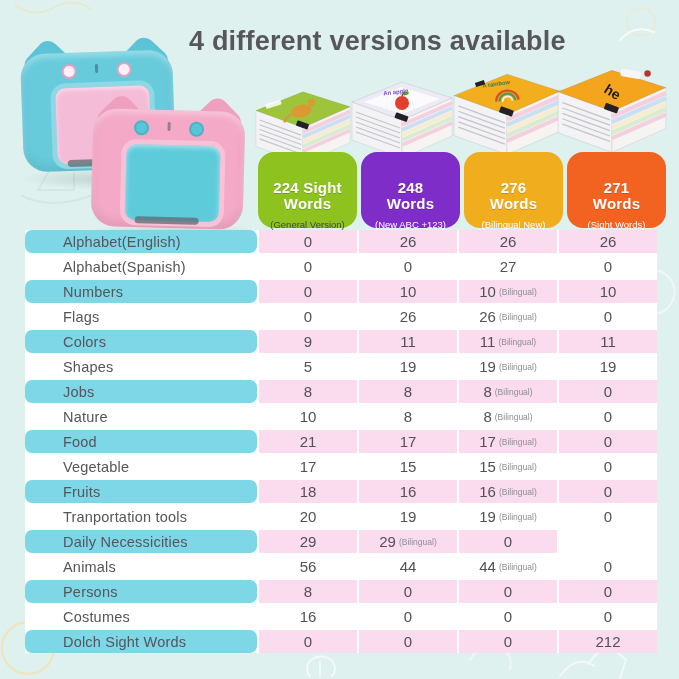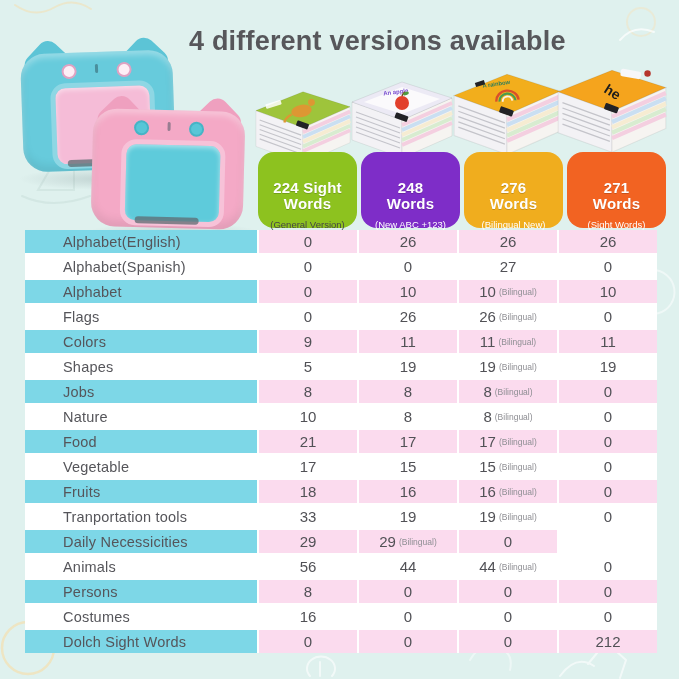--- a/index.html
+++ b/index.html
@@ -63,21 +63,21 @@
   .badge.c1 .badge-subtitle,.badge.c2 .badge-subtitle,.badge.c3 .badge-subtitle{color:#ffffff;}
 
   
   .table{position:absolute;left:25px;top:230px;width:632px;z-index:3;background:#ffffff;}
   .trow{display:flex;height:23px;margin-bottom:2px;}
   .trow:last-child{margin-bottom:0;}
   .tlabel{width:232px;flex:0 0 232px;box-sizing:border-box;padding-left:38px;
           display:flex;align-items:center;font-size:14.5px;color:#55555a;letter-spacing:.2px;}
   .tcell{width:98px;flex:0 0 98px;margin-left:2px;display:flex;align-items:center;justify-content:center;
          font-size:15px;color:#515156;}
-  .trow.odd .tlabel{background:#7dd7e7;}
+  .trow.odd .tlabel{background:#7dd7e7;border-radius:7px;}
   .trow.odd .tcell{background:#fbdbee;}
   .trow.even .tlabel,.trow.even .tcell{background:#ffffff;}
   .note{font-size:8.5px;color:#8e8e93;margin-left:3px;white-space:nowrap;}
 </style>
 </head>
 <body>
 
 <div class="page">
 
   <svg class="doodles" width="679" height="679">
@@ -284,21 +284,21 @@
           <span class="val">0</span>
         </div>
         <div class="tcell">
           <span class="val">27</span>
         </div>
         <div class="tcell">
           <span class="val">0</span>
         </div>
       </div>
       <div class="trow odd">
-        <div class="tlabel">Alphabet</div>
+        <div class="tlabel">Numbers</div>
         <div class="tcell">
           <span class="val">0</span>
         </div>
         <div class="tcell">
           <span class="val">10</span>
         </div>
         <div class="tcell">
           <span class="val">10</span>
           <span class="note">(Bilingual)</span>
         </div>
@@ -430,21 +430,21 @@
           <span class="val">16</span>
           <span class="note">(Bilingual)</span>
         </div>
         <div class="tcell">
           <span class="val">0</span>
         </div>
       </div>
       <div class="trow even">
         <div class="tlabel">Tranportation tools</div>
         <div class="tcell">
-          <span class="val">33</span>
+          <span class="val">20</span>
         </div>
         <div class="tcell">
           <span class="val">19</span>
         </div>
         <div class="tcell">
           <span class="val">19</span>
           <span class="note">(Bilingual)</span>
         </div>
         <div class="tcell">
           <span class="val">0</span>

